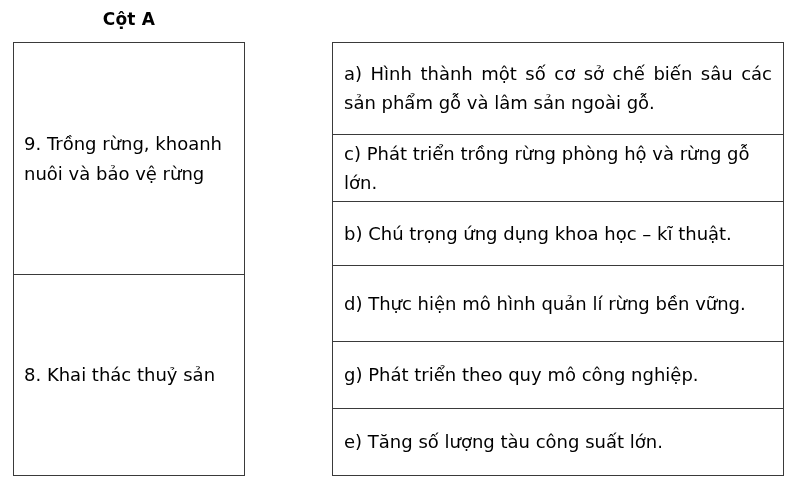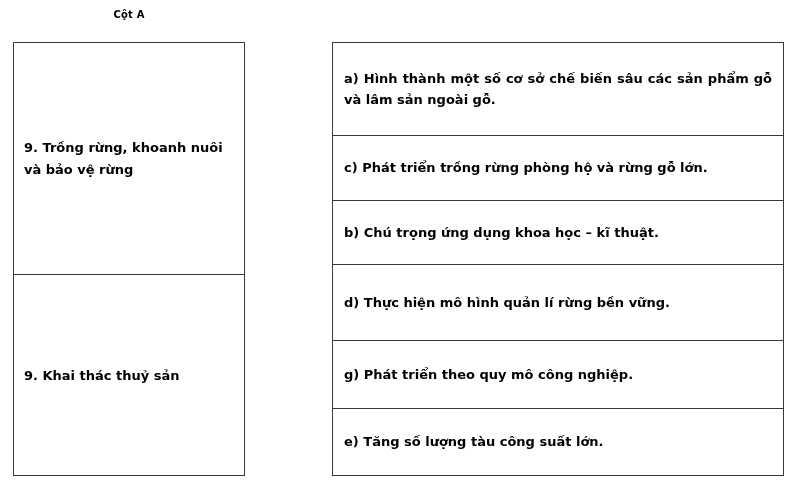--- a/index.html
+++ b/index.html
@@ -18,21 +18,21 @@
   .page {
     position: relative;
     width: 800px;
     height: 486px;
   }
 
   
   .col-header {
     position: absolute;
     font-weight: bold;
-    font-size: 10px;
+    font-size: 17px;
     letter-spacing: 0.2px;
     text-align: center;
     color: #000;
     white-space: nowrap;
   }
   #header-a {
     left: 13px;
     top: 9px;
     width: 232px;
   }
@@ -58,24 +58,23 @@
   #table-b {
     left: 332px;
     top: 42px;
     width: 452px;
     height: 434px;
   }
   .match-table td {
     border: 1.4px solid #3a3a3a;
     padding: 0 9px;
     vertical-align: middle;
-    font-size: 13px;
+    font-size: 18px;
     line-height: 1.62;
     color: #000;
-    font-weight: bold;
   }
   #table-a td { padding-left: 10px; padding-right: 10px; }
   #table-b td { padding-left: 11px; padding-right: 11px; }
 
   .justify { text-align: justify; text-align-last: left; }
   .cell-text { display: block; }
 </style>
 </head>
 <body>
 
@@ -86,21 +85,21 @@
 
   <table class="match-table" id="table-a">
     <tbody>
         <tr>
           <td style="height: 133px;">
             <span class="cell-text">9. Trồng rừng, khoanh nuôi và bảo vệ rừng</span>
           </td>
         </tr>
         <tr>
           <td style="height: 115px;">
-            <span class="cell-text">9. Khai thác thuỷ sản</span>
+            <span class="cell-text">8. Khai thác thuỷ sản</span>
           </td>
         </tr>
       </tbody>
   </table>
 
   <table class="match-table" id="table-b">
     <tbody>
         <tr>
           <td style="height: 80px;">
             <span class="cell-text justify">a) Hình thành một số cơ sở chế biến sâu các sản phẩm gỗ và lâm sản ngoài gỗ.</span>

